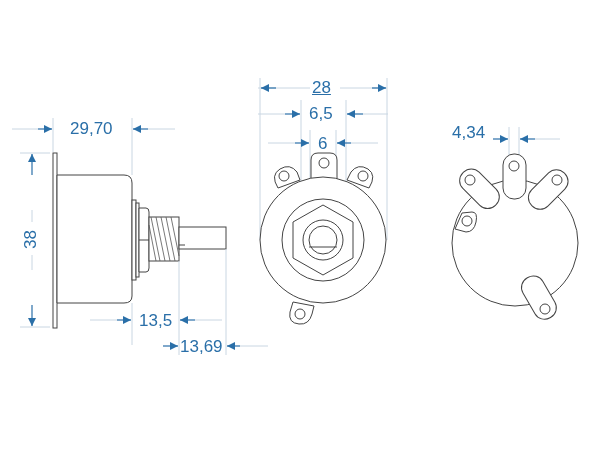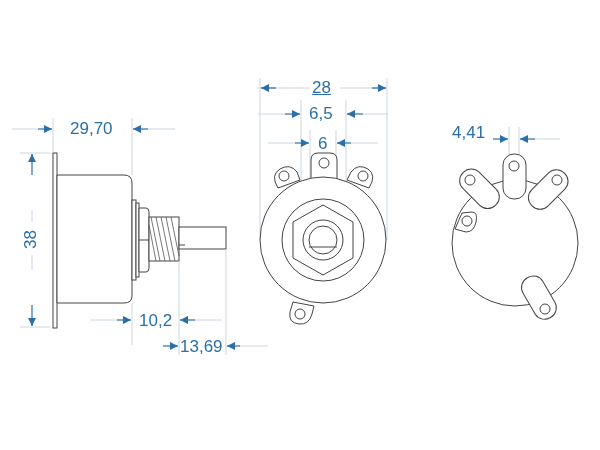--- a/index.html
+++ b/index.html
@@ -144,19 +144,19 @@
 
     <g transform="rotate(-30 538 297)">
       <rect x="527" y="275" width="23" height="46" rx="11" ry="11"></rect>
     </g>
     <circle cx="545" cy="309" r="5"></circle>
   </g>
 </svg>
 
 <div class="lbl" style="left:70px;top:120px;">29,70</div>
 <div class="lbl vlbl" style="left:21px;top:231px;">38</div>
-<div class="lbl" style="left:139px;top:312px;">10,2</div>
+<div class="lbl" style="left:139px;top:312px;">13,5</div>
 <div class="lbl" style="left:180px;top:338px;">13,69</div>
 <div class="lbl" style="left:312px;top:79px;text-decoration:underline;">28</div>
 <div class="lbl" style="left:309px;top:105px;">6,5</div>
 <div class="lbl" style="left:318px;top:135px;">6</div>
-<div class="lbl" style="left:452px;top:124px;">4,41</div>
+<div class="lbl" style="left:452px;top:124px;">4,34</div>
 </div>
 
 </body></html>

